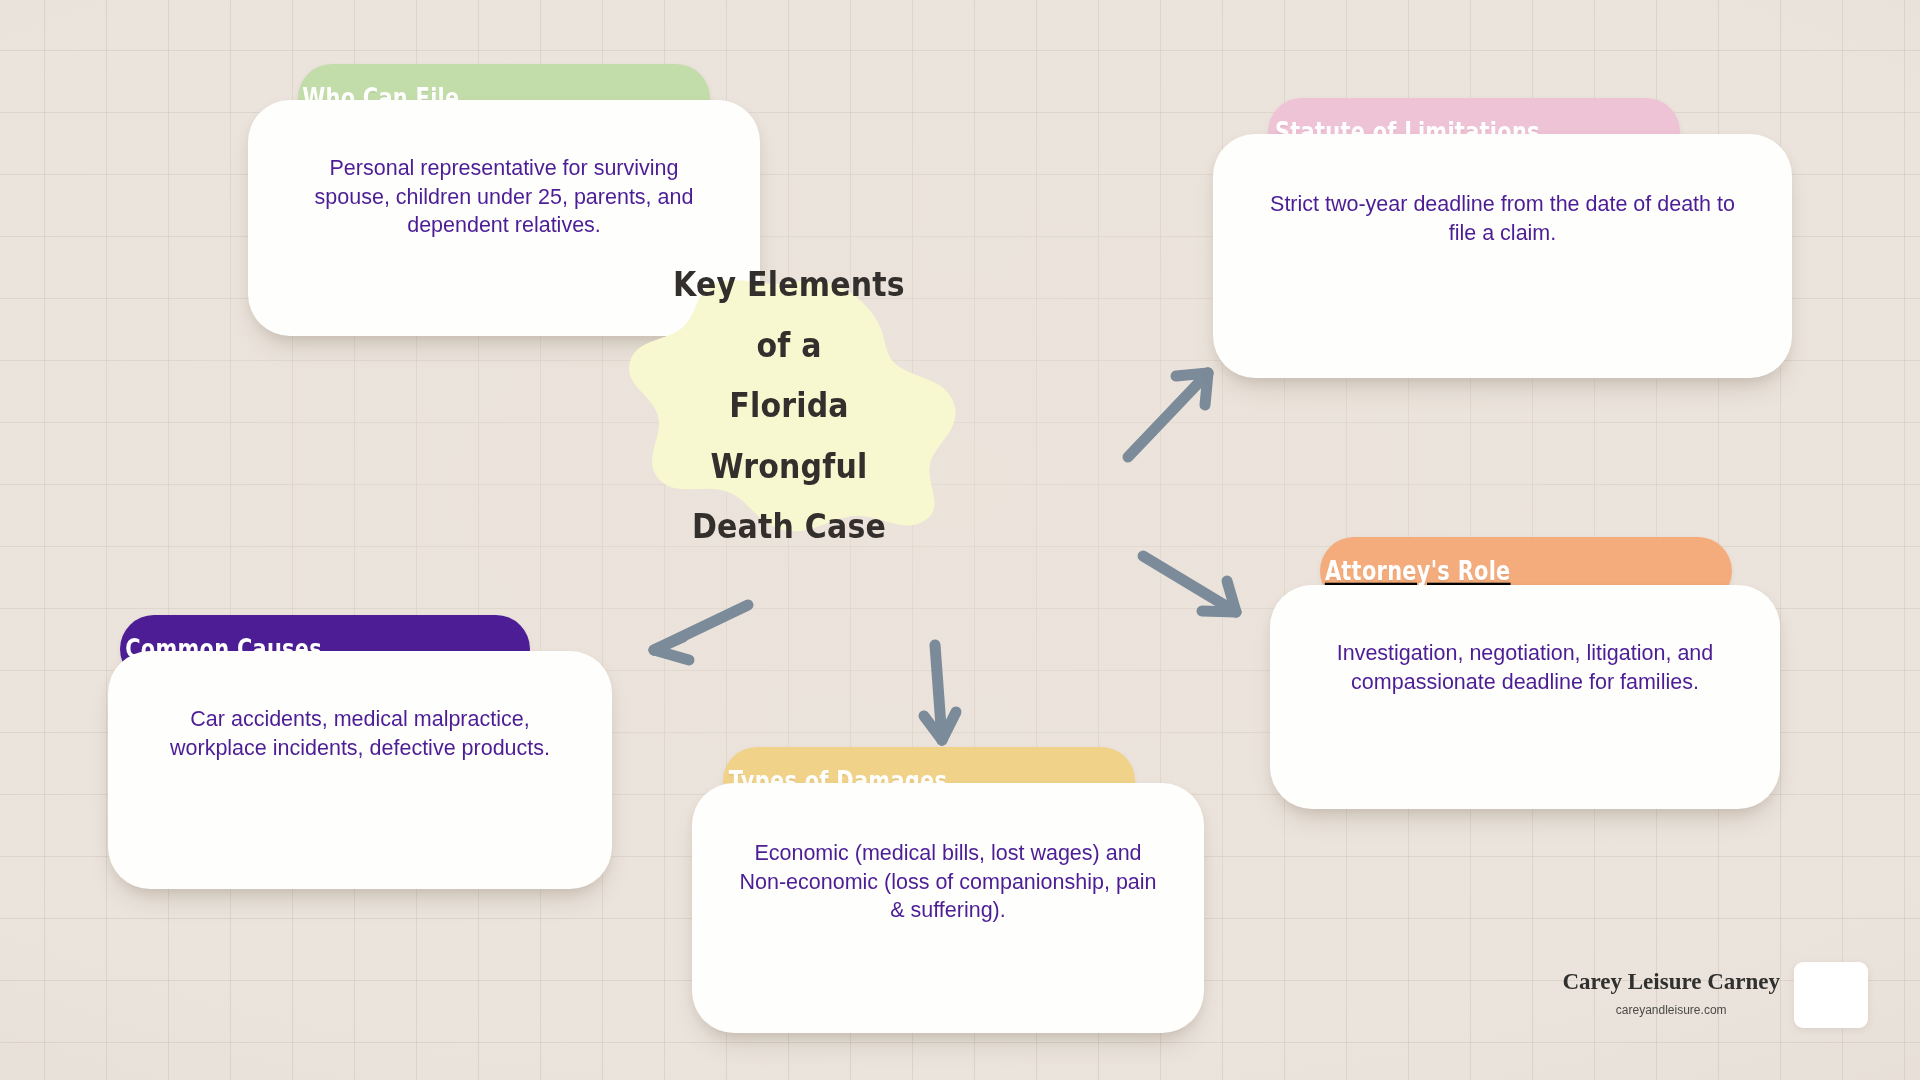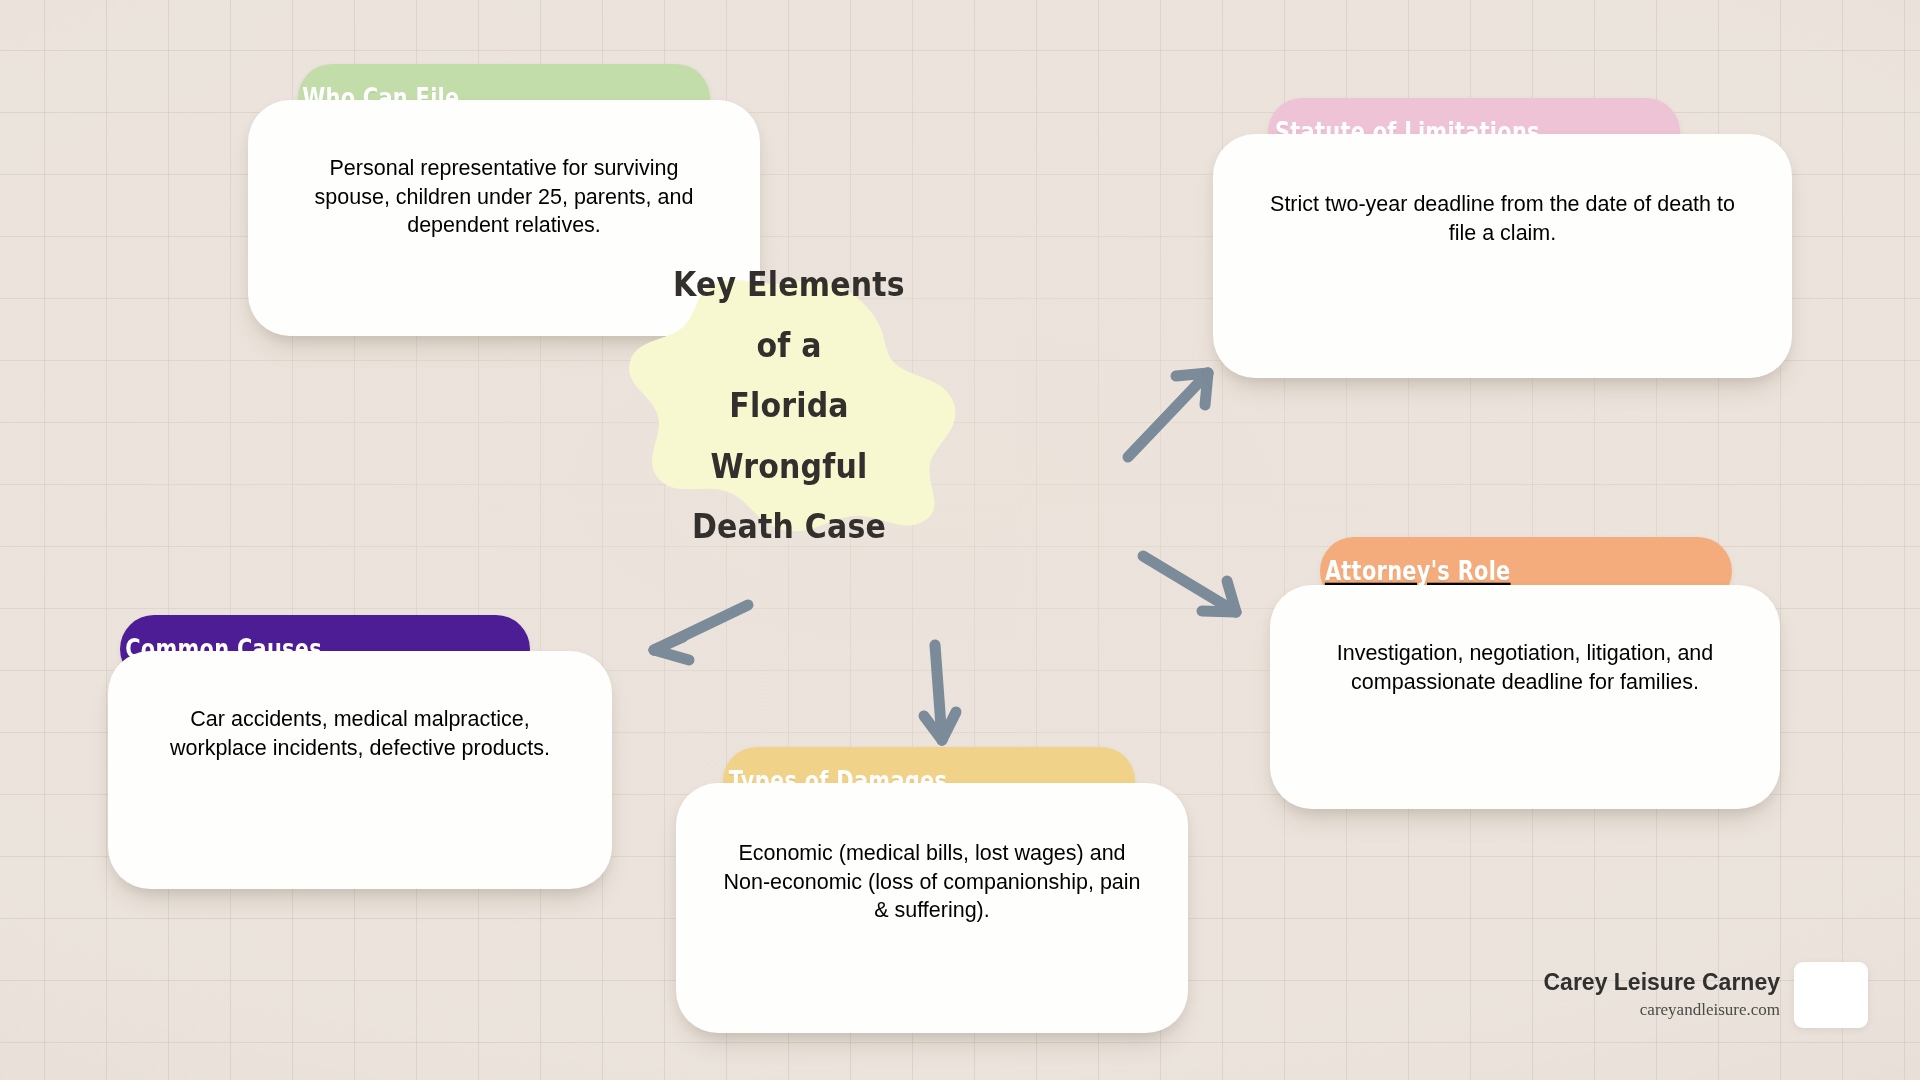--- a/index.html
+++ b/index.html
@@ -58,21 +58,21 @@
     background: #fefefd;
     border-radius: 42px;
     box-shadow:
       0 16px 26px -10px rgba(125,108,93,0.30),
       0 4px 10px rgba(125,108,93,0.10);
     display: flex;
     align-items: flex-start;
     justify-content: center;
   }
   .node-body p {
-    color: #000000;
+    color: #4c1d95;
     font-family: "Liberation Sans", sans-serif;
     font-size: 21.5px;
     line-height: 28.5px;
     text-align: center;
   }
 
   
   #center-node {
     position: absolute;
     left: 616px;
@@ -117,33 +117,34 @@
     position: absolute;
     right: 52px;
     bottom: 52px;
     z-index: 8;
     display: flex;
     align-items: center;
     gap: 14px;
   }
   #branding-text { text-align: right; }
   #brand-name {
-    font-family: Liberation Sans, sans-serif;
+    font-family: Liberation Serif, serif;
     font-weight: 700;
     font-size: 23px;
     color: #30302e;
     line-height: 30px;
     white-space: nowrap;
   }
   #brand-url {
-    font-family: Liberation Serif, serif;
-    font-size: 17px;
+    font-family: Liberation Sans, sans-serif;
+    font-size: 12px;
     color: #4a4a47;
     line-height: 26px;
     white-space: nowrap;
+    text-align: center;
   }
   #brand-logo {
     width: 74px;
     height: 66px;
     background: #ffffff;
     border-radius: 9px;
     box-shadow: 0 2px 6px rgba(120,104,90,0.13);
   }
 </style>
 </head>
@@ -227,21 +228,21 @@
 <div>
   <div class="node-body" style="left:72px; top:651px; width:504px; height:238px; padding:54px 44px 0 44px;margin-left:36px;">
     <p>Car accidents, medical malpractice, workplace incidents, defective products.</p>
   </div>
   <div class="node-chip" style="left:120px; top:615px; width:410px; height:68px; background:#4c1d95;">
     <span style="font-size:22px;">Common Causes</span>
   </div>
 </div>
 
 <div>
-  <div class="node-body" style="left:676px; top:783px; width:512px; height:250px; padding:56px 42px 0 42px;">
+  <div class="node-body" style="left:692px; top:783px; width:512px; height:250px; padding:56px 42px 0 42px;">
     <p>Economic (medical bills, lost wages) and Non-economic (loss of companionship, pain &amp; suffering).</p>
   </div>
   <div class="node-chip" style="left:723px; top:747px; width:412px; height:68px; background:#f0d389;">
     <span style="font-size:22px;">Types of Damages</span>
   </div>
 </div>
 
 <div>
   <div class="node-body" style="left:1270px; top:585px; width:510px; height:224px; padding:54px 44px 0 44px;">
     <p>Investigation, negotiation, litigation, and compassionate deadline for families.</p>

